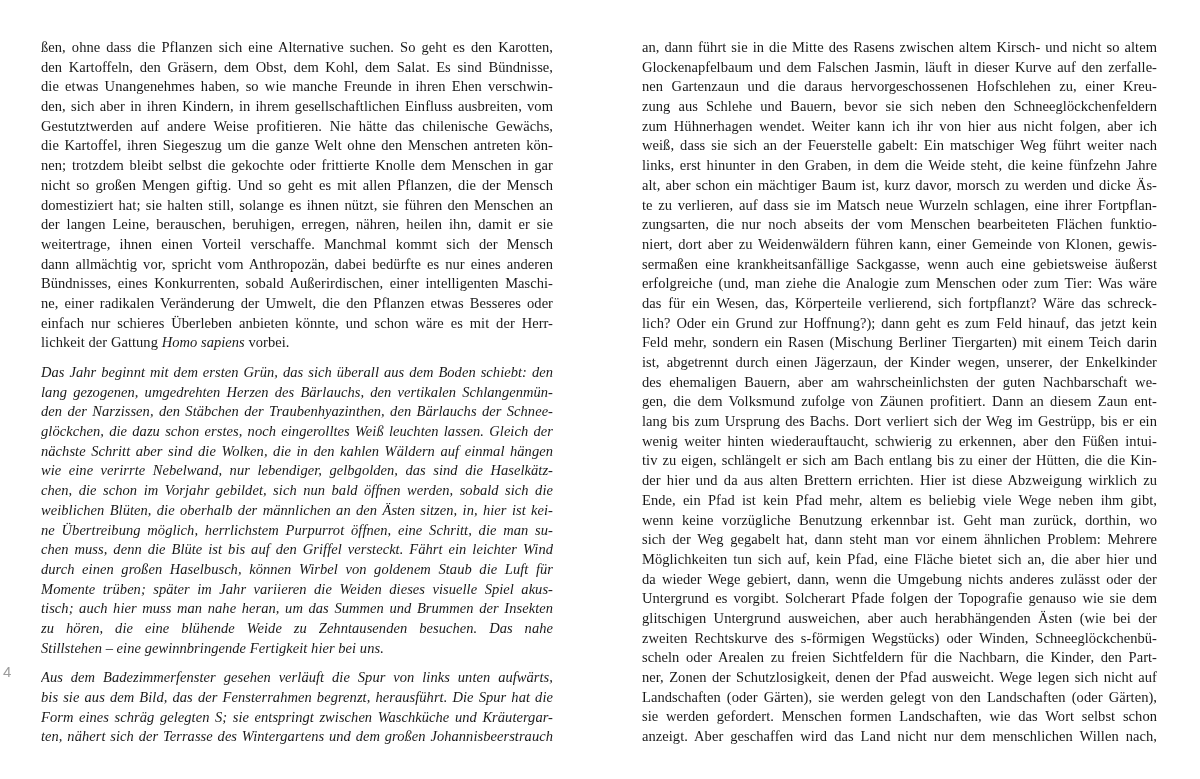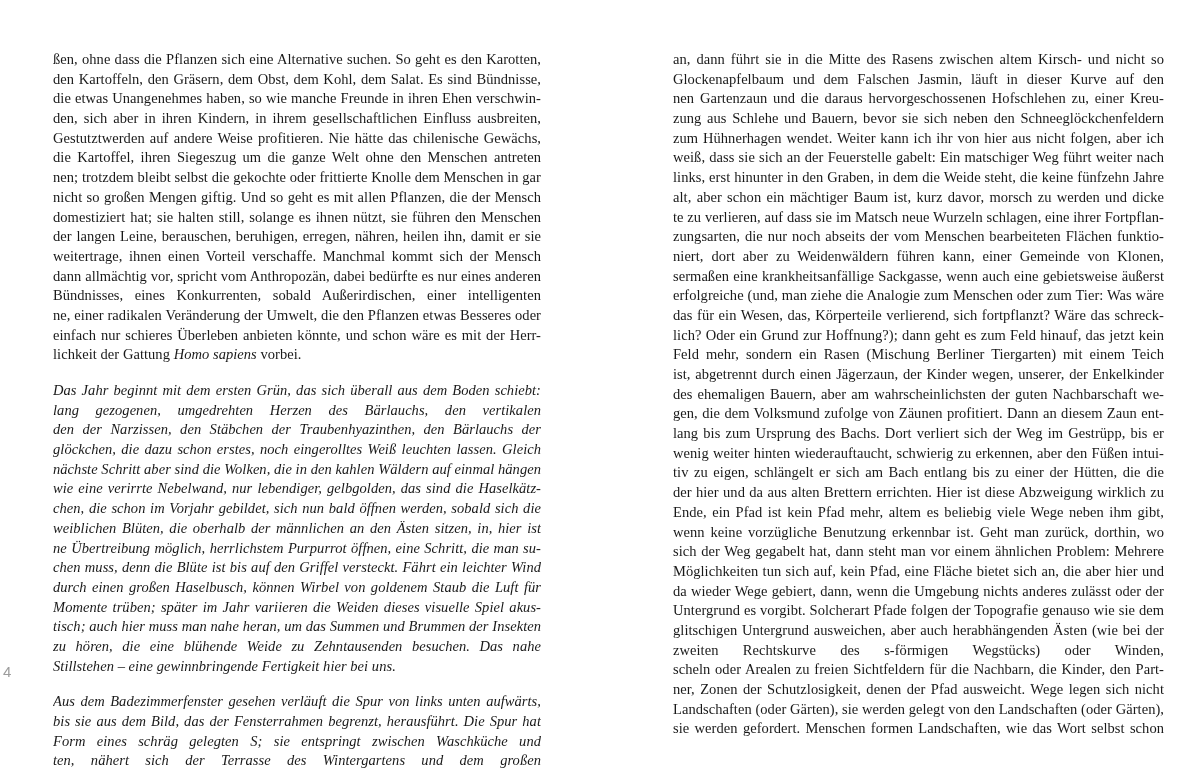--- a/index.html
+++ b/index.html
@@ -13,22 +13,22 @@
     overflow: hidden;
   }
   .col {
     position: absolute;
     top: 34px;
     font-size: 14.5px;
     line-height: 19.7px;
     letter-spacing: 0.05px;
   }
   .col-left  { left: 37px;  width: 520px; }
-  .col-right { left: 657px; width: 523px; }
-  .para { margin: 16px; }
+  .col-right { left: 638px; width: 523px; }
+  .para { margin: 4px; }
   .para + .para { margin-top: 10px; font-style: italic; }
   .line {
     text-align: justify;
     text-align-last: justify;
     height: 19.7px;
     overflow: hidden;
   }
   
   .para.ragged .line:last-child { text-align-last: left; }
   .margin-num {
@@ -122,16 +122,17 @@
         <div class="line">sich der Weg gegabelt hat, dann steht man vor einem ähnlichen Problem: Mehrere</div>
         <div class="line">Möglichkeiten tun sich auf, kein Pfad, eine Fläche bietet sich an, die aber hier und</div>
         <div class="line">da wieder Wege gebiert, dann, wenn die Umgebung nichts anderes zulässt oder der</div>
         <div class="line">Untergrund es vorgibt. Solcherart Pfade folgen der Topografie genauso wie sie dem</div>
         <div class="line">glitschigen Untergrund ausweichen, aber auch herabhängenden Ästen (wie bei der</div>
         <div class="line">zweiten Rechtskurve des s-förmigen Wegstücks) oder Winden, Schneeglöckchenbü-</div>
         <div class="line">scheln oder Arealen zu freien Sichtfeldern für die Nachbarn, die Kinder, den Part-</div>
         <div class="line">ner, Zonen der Schutzlosigkeit, denen der Pfad ausweicht. Wege legen sich nicht auf</div>
         <div class="line">Landschaften (oder Gärten), sie werden gelegt von den Landschaften (oder Gärten),</div>
         <div class="line">sie werden gefordert. Menschen formen Landschaften, wie das Wort selbst schon</div>
+        <div class="line">anzeigt. Aber geschaffen wird das Land nicht nur dem menschlichen Willen nach,</div>
       </div>
   </div>
 
 </div>
 
 </body></html>

